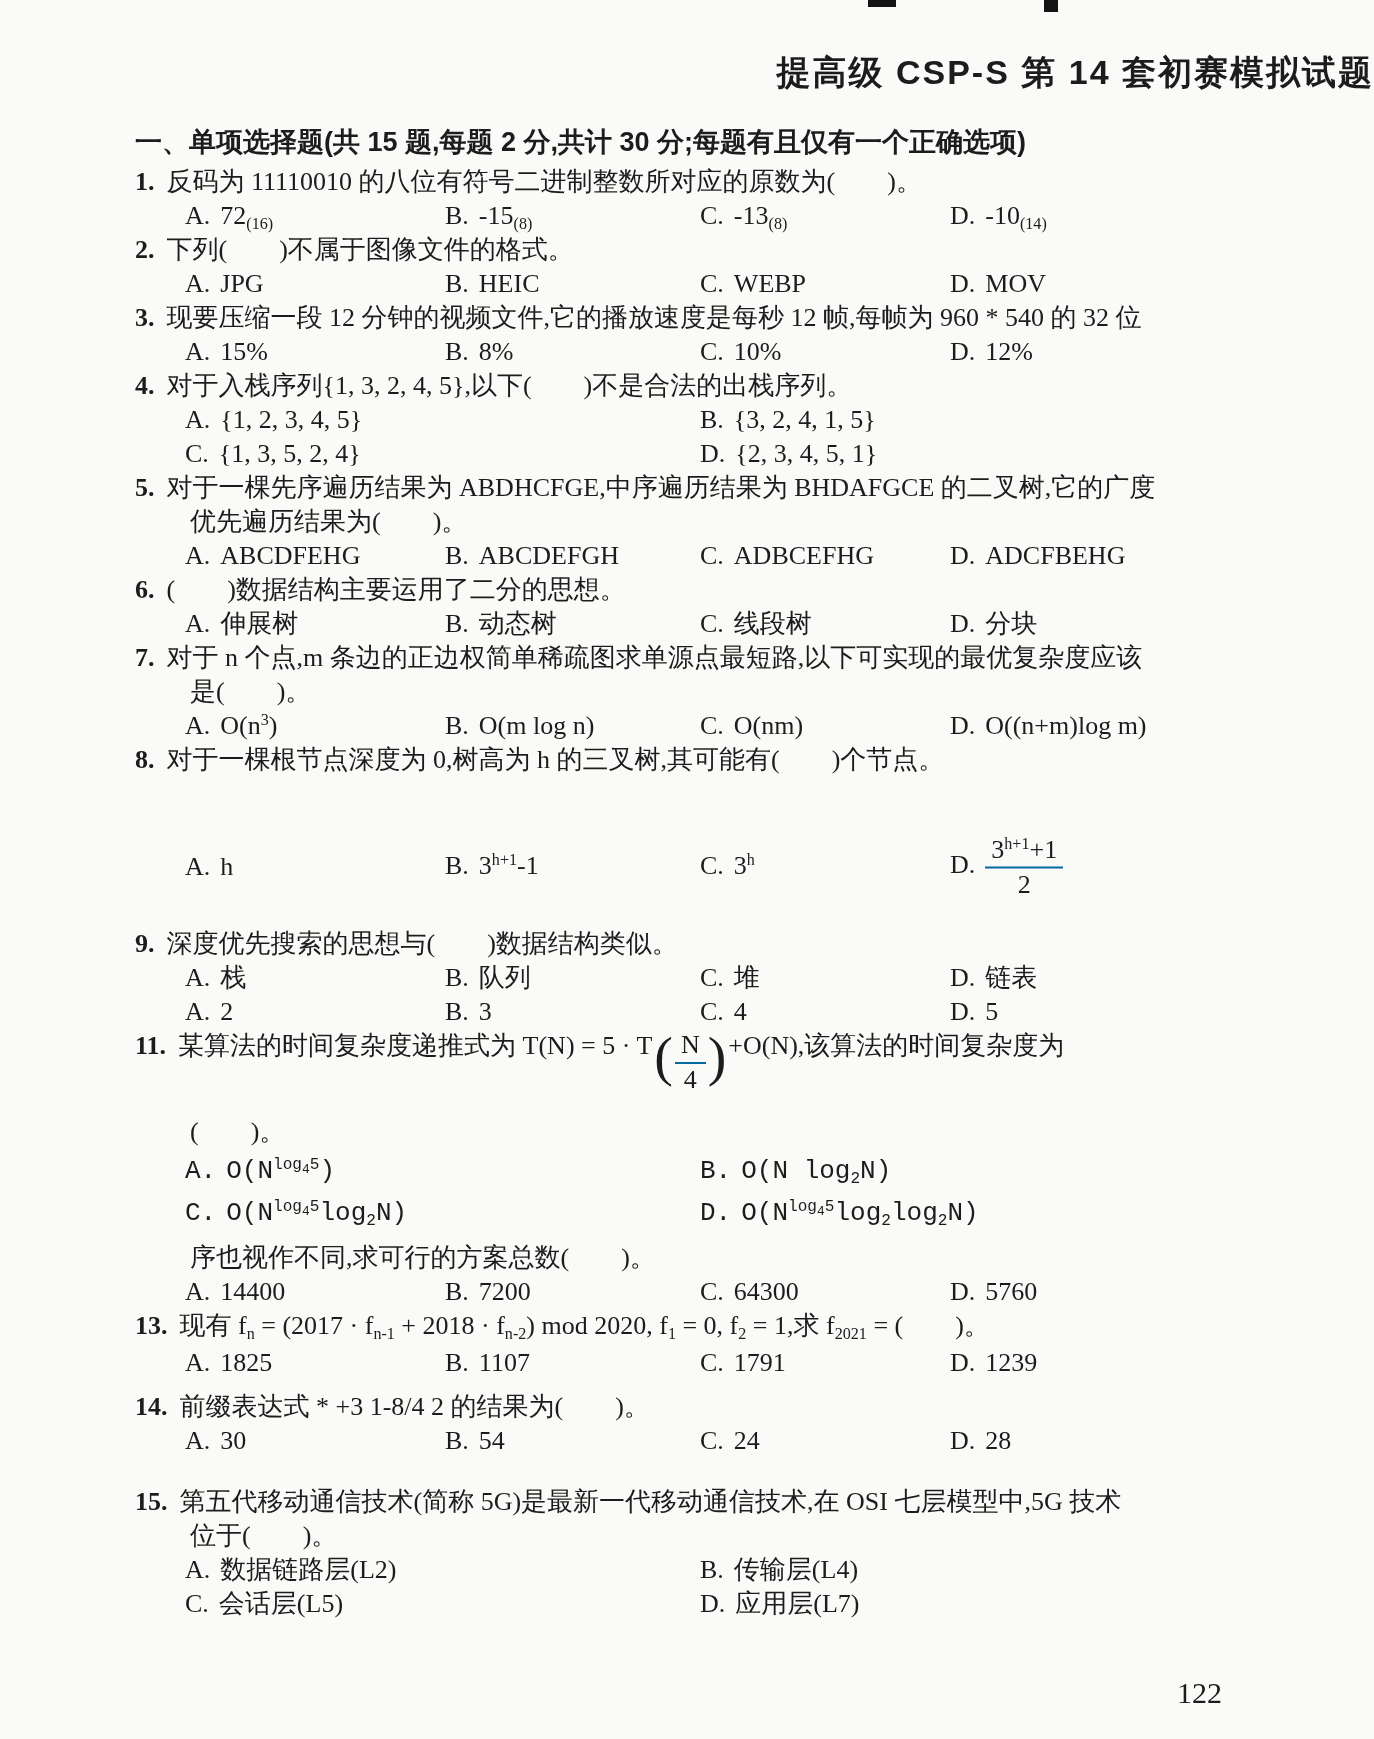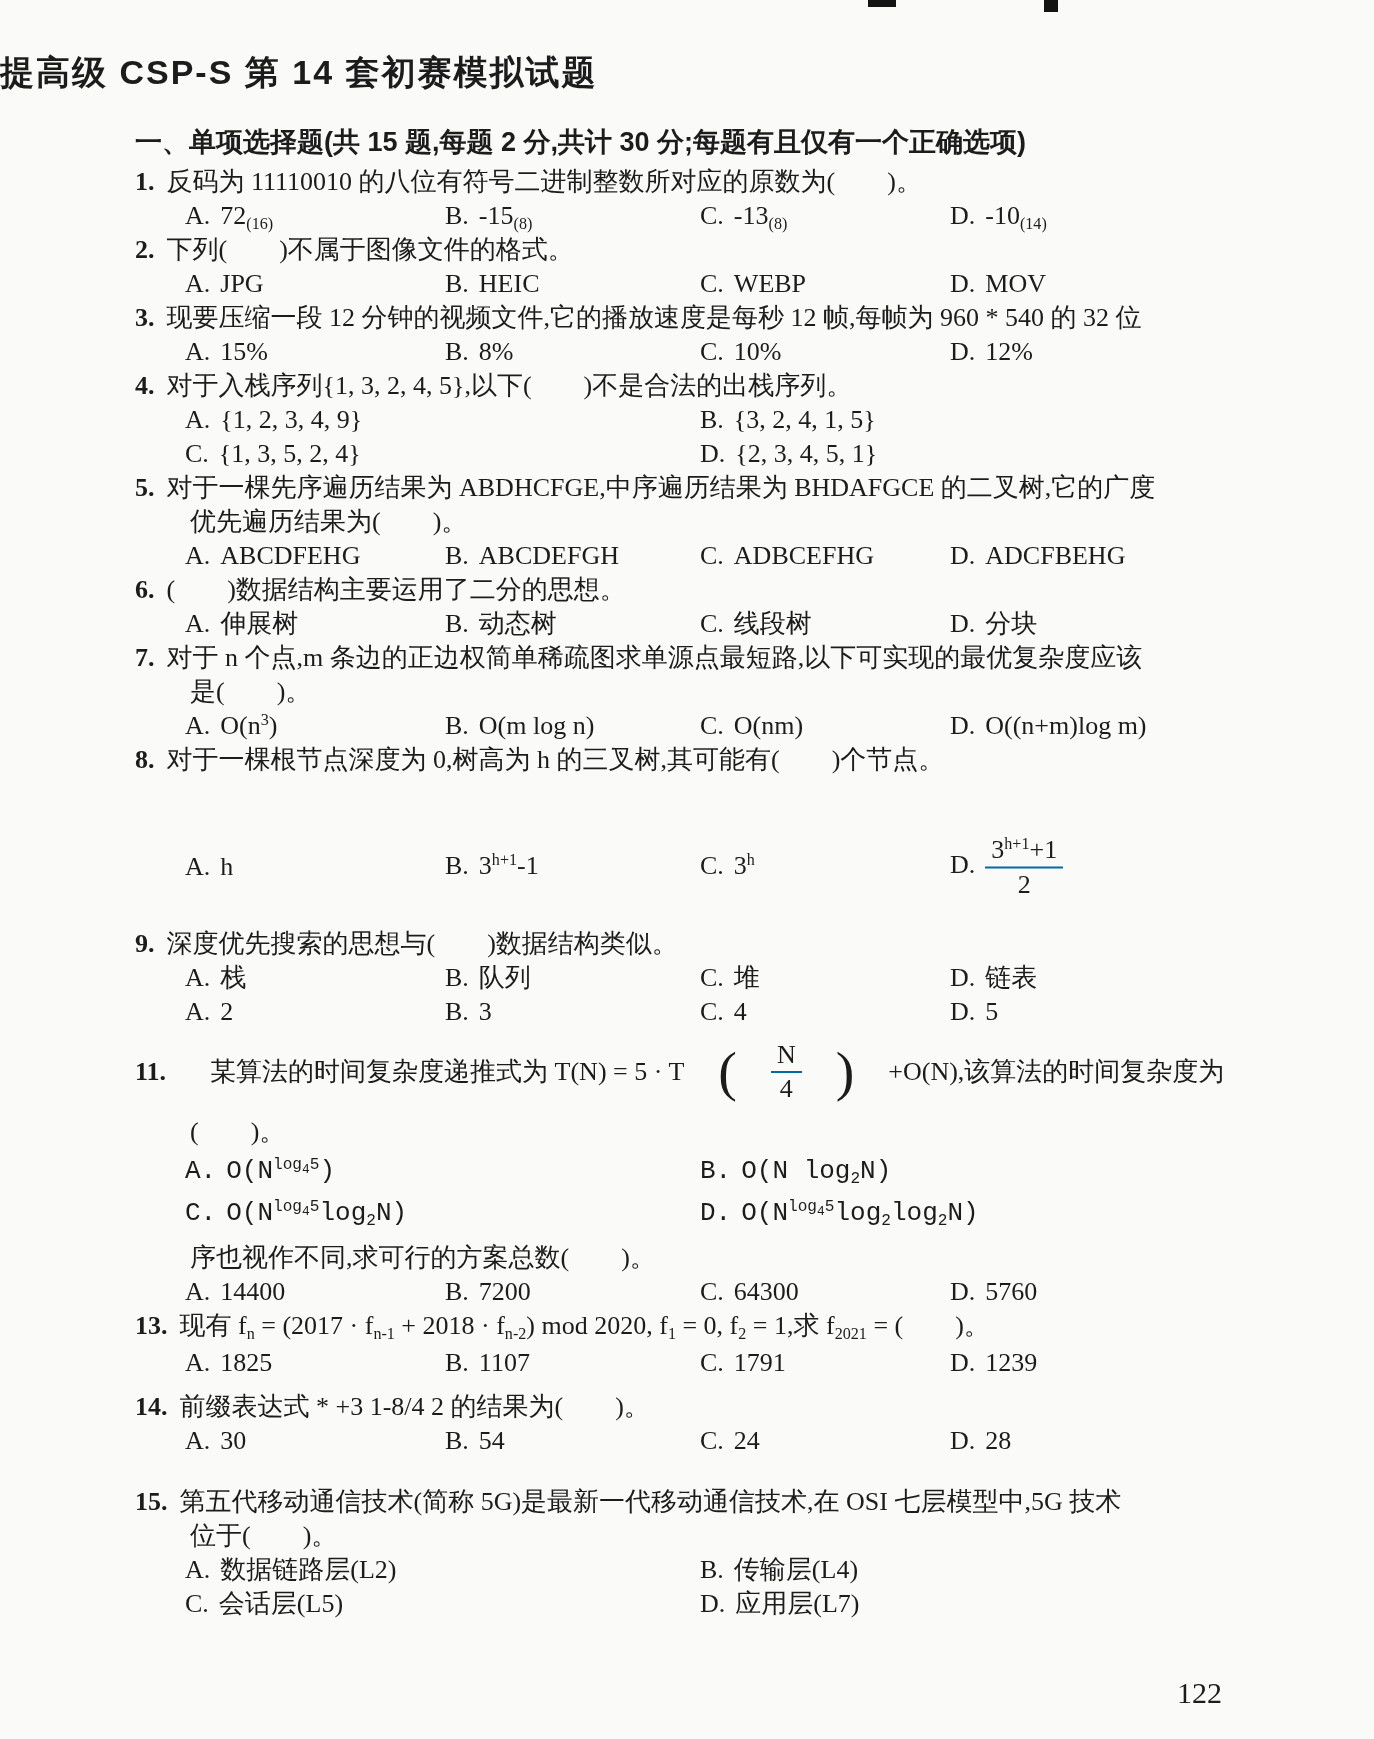--- a/index.html
+++ b/index.html
@@ -2,21 +2,21 @@
 <html><head>
 <meta charset="utf-8">
 <style>
   html,body{margin:0;padding:0;}
   body{
     width:1374px;height:1739px;position:relative;overflow:hidden;
     background:#fafaf8;color:#1c1c1c;
     font-family:"Liberation Serif","DejaVu Serif",serif;
   }
   .title{
-    position:absolute;top:50px;left:0;width:100%;text-align:left;
+    position:absolute;top:50px;left:0;width:100%;text-align:right;
     font-size:34px;font-weight:bold;letter-spacing:2px;
     font-family:"Liberation Sans","DejaVu Sans",sans-serif;
   }
   .content{position:absolute;left:135px;top:125px;width:1160px;font-size:26px;line-height:34px;}
   .heading{font-weight:bold;font-size:27px;white-space:nowrap;font-family:"Liberation Sans","DejaVu Sans",sans-serif;}
   .qline{white-space:nowrap;}
   .qnum{font-weight:bold;margin-right:12px;}
   .cont{padding-left:55px;}
   .opts{position:relative;height:34px;}
   .opt{position:absolute;top:0;white-space:nowrap;}
@@ -25,21 +25,21 @@
   .opts.tall .opt{top:60%;transform:translateY(-50%);}
   .opts.h42{height:42px;font-family:Liberation Mono, monospace;}
   .opts.h42 .opt{top:5px;}
   .ol{margin-right:10px;}
   sup{font-size:62%;position:relative;top:-0.55em;vertical-align:baseline;}
   sub{font-size:62%;position:relative;top:0.28em;vertical-align:baseline;}
   sup sub,sup sup{font-size:80%;}
   .frac{display:inline-flex;flex-direction:column;text-align:center;vertical-align:middle;line-height:1.25;}
   .fnum{display:block;border-bottom:2px solid #0369a1;padding:0 6px;}
   .fden{display:block;}
-  .frLine{display:flex;align-items:center;height:86px;white-space:nowrap;gap:32px;}
+  .frLine{display:flex;height:86px;white-space:nowrap;}
   .bigp{font-size:215%;font-weight:400;line-height:1;margin:0 2px;}
   .m6{margin-top:6px}.m8{margin-top:8px}.m10{margin-top:10px}.m15{margin-top:27px}
   .pagenum{position:absolute;right:152px;top:1676px;font-size:30px;}
   .artifact{position:absolute;background:#141414;}
 </style>
 </head>
 <body>
 
 <div class="artifact" style="left:868px;top:0;width:28px;height:7px"></div>
 <div class="artifact" style="left:1044px;top:0;width:14px;height:12px"></div>
@@ -76,21 +76,21 @@
       <span class="opt c1"><span class="ol">A.</span><span>15%</span></span>
       <span class="opt c2"><span class="ol">B.</span><span>8%</span></span>
       <span class="opt c3"><span class="ol">C.</span><span>10%</span></span>
       <span class="opt c4"><span class="ol">D.</span><span>12%</span></span>
     </div>
   </div>
 
   <div class="q">
     <div class="qline"><span class="qnum">4.</span><span>对于入栈序列{1, 3, 2, 4, 5},以下(　　)不是合法的出栈序列。</span></div>
     <div class="opts">
-      <span class="opt c1"><span class="ol">A.</span><span>{1, 2, 3, 4, 9}</span></span>
+      <span class="opt c1"><span class="ol">A.</span><span>{1, 2, 3, 4, 5}</span></span>
       <span class="opt c3"><span class="ol">B.</span><span>{3, 2, 4, 1, 5}</span></span>
     </div>
     <div class="opts">
       <span class="opt c1"><span class="ol">C.</span><span>{1, 3, 5, 2, 4}</span></span>
       <span class="opt c3"><span class="ol">D.</span><span>{2, 3, 4, 5, 1}</span></span>
     </div>
   </div>
 
   <div class="q">
     <div class="qline"><span class="qnum">5.</span><span>对于一棵先序遍历结果为 ABDHCFGE,中序遍历结果为 BHDAFGCE 的二叉树,它的广度</span></div>

